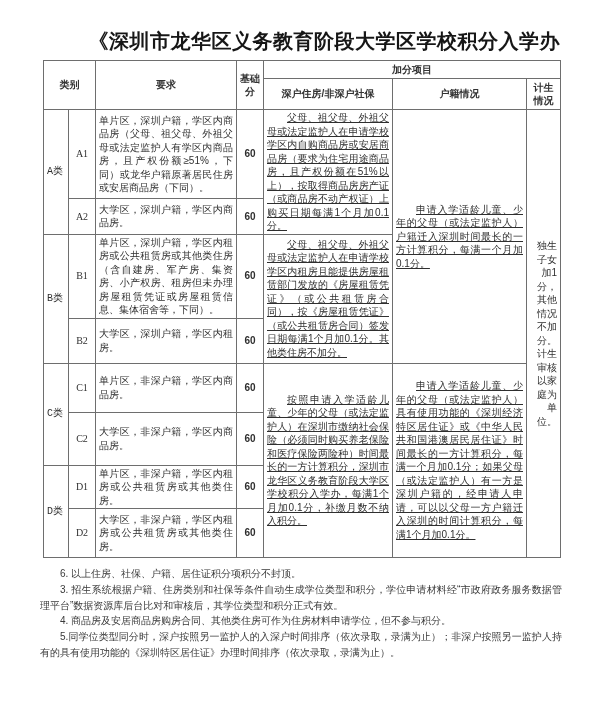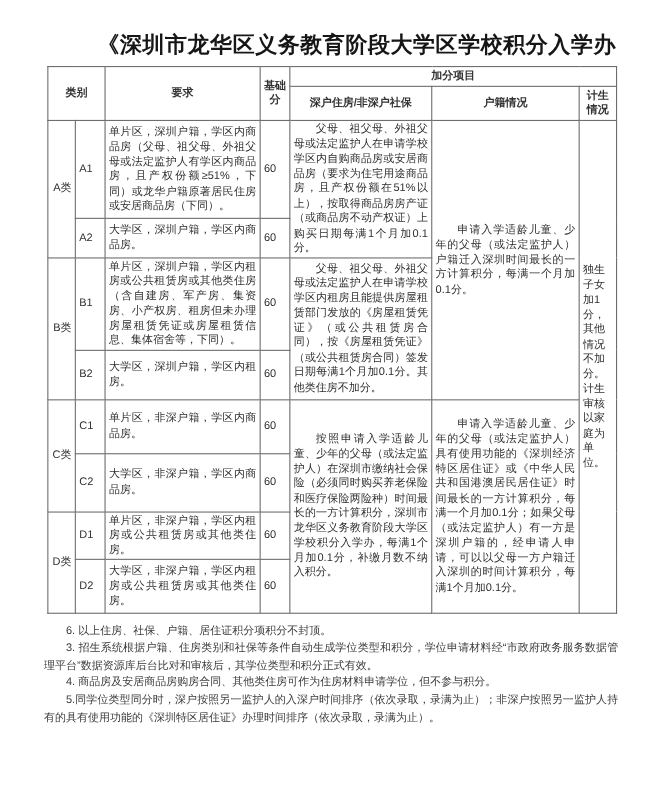--- a/index.html
+++ b/index.html
@@ -30,27 +30,27 @@
   table.main th, table.main td{
     border:1px solid #6e6e6e;
     padding:1px 3px;
     vertical-align:middle;
     line-height:1.35;
     word-break:break-all;
   }
   thead th{font-weight:bold;text-align:center;color:#333;}
   tr.hr1{height:18px;}
   tr.hr2{height:31px;}
-  td.cat{text-align:right;}
-  td.code{text-align:left;}
+  td.cat{text-align:left;font-family:Liberation Mono, monospace;}
+  td.code{text-align:center;font-family:Liberation Serif, serif;}
   td.req{text-align:justify;}
   td.req .b{font-weight:normal;}
-  td.score{}
-  td.para{text-align:justify;text-indent:2em;}
-  td.fp{text-align:left;line-height:1.65;padding:1px 2px;}
+  td.score{text-align:center;font-weight:bold;}
+  td.para{text-align:justify;text-indent:2em;text-decoration:underline;}
+  td.fp{text-align:right;line-height:1.65;padding:1px 2px;}
   tr.h-a1{height:86px;}
   tr.h-a2{height:34px;}
   tr.h-b1{height:75px;}
   tr.h-b2{height:45px;}
   tr.h-c1{height:49px;}
   tr.h-c2{height:53px;}
   tr.h-d1{height:39px;}
   tr.h-d2{height:49px;}
   .notes{margin-top:8px;font-size:10px;line-height:1.58;color:#3a3a3a;width:522px;}
   .notes .notes-label{text-indent:2em;}

